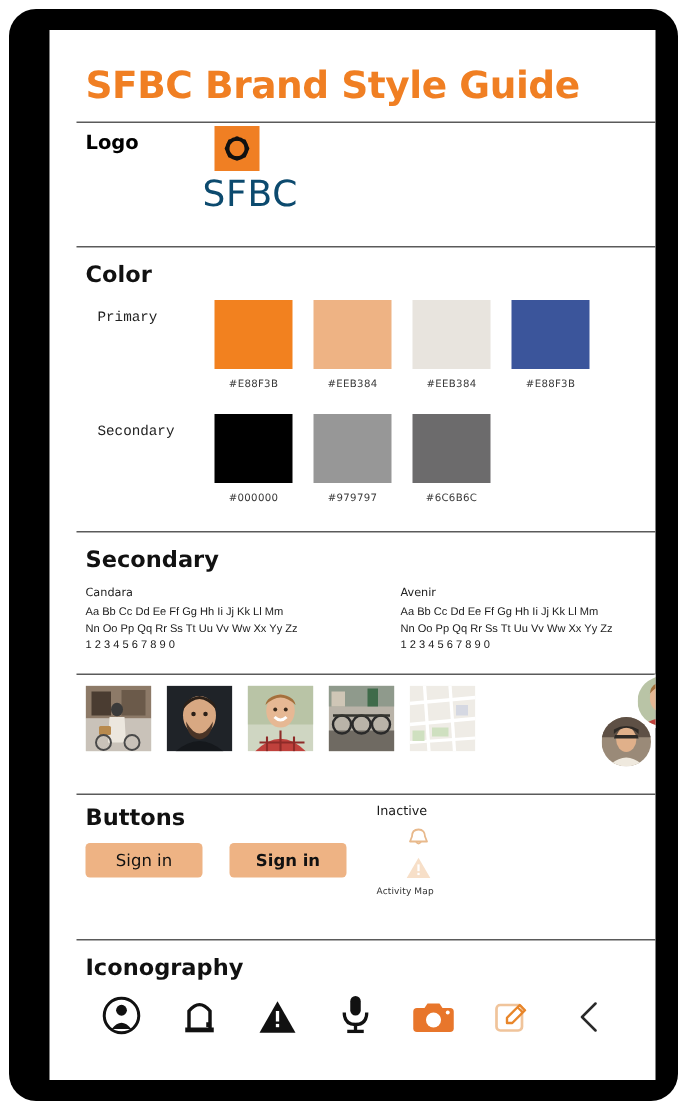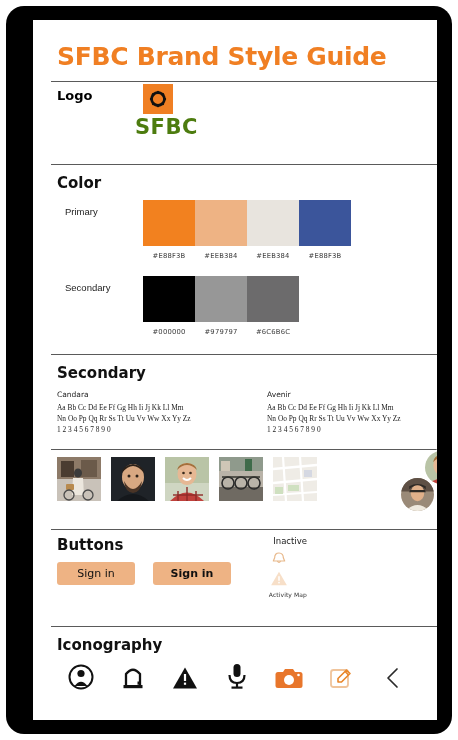--- a/index.html
+++ b/index.html
@@ -59,59 +59,59 @@
   .section-title {
     font-size: 15px;
     font-weight: bold;
     color: #111111;
     margin: 9px 0 0 6px;
     font-family: "DejaVu Sans", sans-serif;
   }
   .sub-label {
     font-size: 9.5px;
     color: #222222;
-    font-family: Liberation Sans, sans-serif;
+    font-family: Liberation Mono, monospace;
   }
 
   
   .logo-section { position: relative; height: 72px; }
   .logo-label {
     position: absolute; left: 6px; top: 6px;
     font-size: 13px; font-weight: bold; color: #000000;
     font-family: "DejaVu Sans", sans-serif;
   }
   .logo-mark {
     position: absolute; left: 92px; top: 2px;
     width: 30px; height: 30px; background: #F07F23;
     display: flex; align-items: center; justify-content: center;
   }
   .logo-word {
     position: absolute; left: 84px; top: 33px;
-    font-size: 21px; font-weight: bold; color: #4d7c0f;
+    font-size: 24px; font-weight: normal; color: #0c4a6e;
     letter-spacing: 0.5px;
     font-family: "DejaVu Sans", sans-serif;
   }
 
   
   .color-row { position: relative; margin-top: 8px; height: 68px; }
   .color-row .sub-label { position: absolute; left: 14px; top: 6px; }
-  .swatches { position: absolute; left: 92px; top: 0; display: flex; }
+  .swatches { position: absolute; left: 92px; top: 0; display: flex; gap: 14px; }
   .swatch-item { width: 52px; }
   .swatch-chip { width: 52px; height: 46px; }
   .swatch-hex {
     margin-top: 6px; font-size: 6.8px; color: #3a3a3a;
     text-align: center; font-family: "DejaVu Sans", sans-serif;
     letter-spacing: 0.2px;
   }
 
   
   .type-wrap { display: flex; gap: 44px; margin: 8px 0 0 6px; }
   .type-col { width: 166px; }
   .type-name { font-size: 7.5px; color: #222; margin-bottom: 3px; font-family: "DejaVu Sans", sans-serif; }
-  .type-line { font-size: 7.4px; color: #1a1a1a; line-height: 1.5; font-family: Liberation Serif, serif; }
+  .type-line { font-size: 7.4px; color: #1a1a1a; line-height: 1.5; font-family: Liberation Sans, sans-serif; }
 
   
   .imagery-row { position: relative; height: 62px; margin: 7px 0 0 6px; }
   .thumbs { display: flex; gap: 10px; }
   .thumb { width: 44px; height: 44px; position: relative; overflow: hidden; }
   .avatars { position: absolute; right: -34px; top: -8px; width: 110px; height: 66px; }
   .avatar {
     position: absolute; width: 33px; height: 33px; border-radius: 50%;
     overflow: hidden; border: 2px solid #ffffff;
   }
@@ -124,21 +124,21 @@
   .btn-group { position: absolute; left: 6px; top: 26px; display: flex; gap: 18px; }
   .btn {
     width: 78px; height: 23px; background: #EEB384; border: none;
     border-radius: 3px; font-size: 11px; color: #111;
     display: flex; align-items: center; justify-content: center;
     font-family: "DejaVu Sans", sans-serif; cursor: pointer;
   }
   .btn.bold { font-weight: bold; }
 
   .states { position: absolute; left: 200px; top: 0px; display: flex; gap: 30px; }
-  .state-col { width: 56px; text-align: right; }
+  .state-col { width: 56px; text-align: left; }
   .state-head { font-size: 8.5px; color: #1a1a1a; font-family: "DejaVu Sans", sans-serif; }
   .state-icons { margin-top: 5px; display: flex; flex-direction: column; align-items: center; gap: 3px; }
   .state-cap { font-size: 6px; margin-top: 4px; font-family: "DejaVu Sans", sans-serif; letter-spacing: 0.1px; }
   .cap-inactive { color: #333333; }
   .cap-selected { color: #E8862B; font-weight: bold; }
 
   
   .icons-row { display: flex; gap: 0px; margin: 6px 0 0 4px; }
   .icon-item { width: 52px; text-align: center; }
   .icon-box { height: 30px; display: flex; align-items: flex-end; justify-content: center; }

